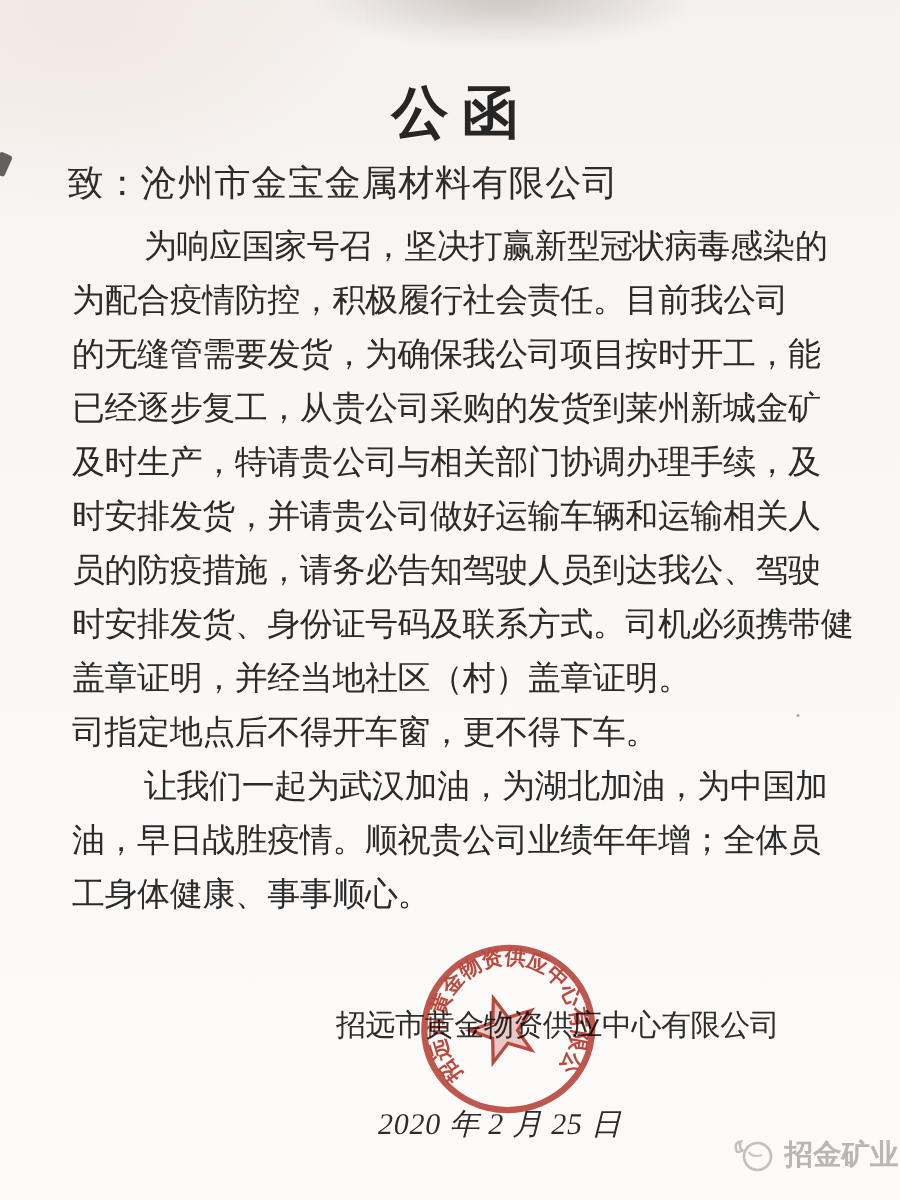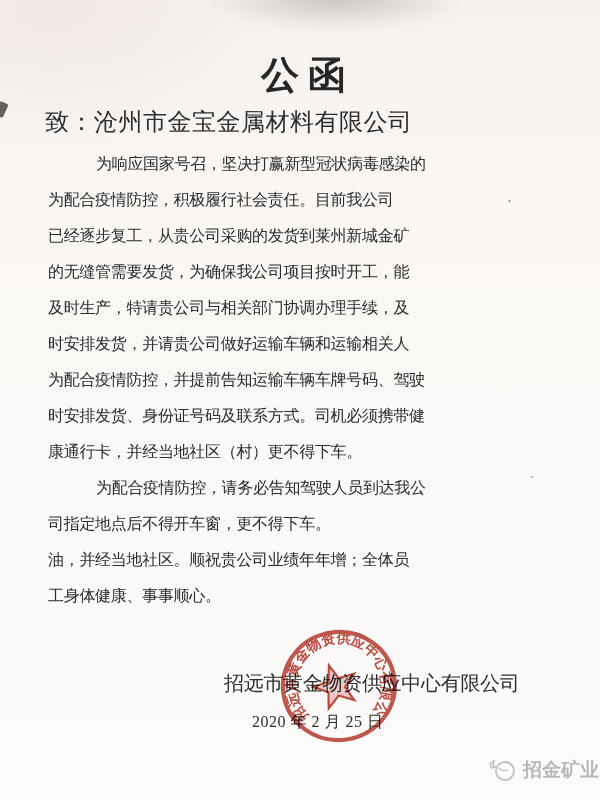--- a/index.html
+++ b/index.html
@@ -32,32 +32,32 @@
     position:absolute;left:0;right:0;top:50px;margin:0;
     text-align:center;transform:translateX(8px);
     font-size:38px;font-weight:600;letter-spacing:9px;color:#262626;
   }
   .recipient{
     position:absolute;left:45px;top:106px;
     font-size:24px;font-weight:500;letter-spacing:.5px;white-space:nowrap;
   }
   .body{
     position:absolute;left:48px;top:146px;width:520px;
-    font-size:16px;font-weight:500;color:#2b2b2b;
+    font-size:22px;font-weight:500;color:#2b2b2b;
   }
   .bline{height:36px;line-height:36px;white-space:nowrap;letter-spacing:-.3px;}
   .bline.indent{padding-left:48px;}
 
   .signature{
     position:absolute;left:224px;top:670px;
     font-size:20px;font-weight:500;letter-spacing:-.3px;white-space:nowrap;
   }
   .date{
-    position:absolute;left:252px;top:712px;
-    font-size:16px;font-weight:500;letter-spacing:.5px;white-space:nowrap;
+    position:absolute;left:252px;top:736px;
+    font-size:20px;font-weight:500;letter-spacing:.5px;white-space:nowrap;font-style:italic;
   }
 
   .stamp{
     position:absolute;left:278px;top:626px;width:122px;height:122px;
     mix-blend-mode:multiply;opacity:.9;transform:rotate(-8deg);
     pointer-events:none;
   }
 
   .watermark{
     position:absolute;left:487px;top:757px;display:flex;align-items:center;gap:4px;
@@ -79,30 +79,30 @@
   <div class="speck2"></div>
   <div class="speck3"></div>
 
   <h1 class="title">公函</h1>
 
   <div class="recipient">致：沧州市金宝金属材料有限公司</div>
 
   <div class="body">
       <div class="bline indent">为响应国家号召，坚决打赢新型冠状病毒感染的</div>
       <div class="bline">为配合疫情防控，积极履行社会责任。目前我公司</div>
+      <div class="bline">的无缝管需要发货，为确保我公司项目按时开工，能</div>
       <div class="bline">已经逐步复工，从贵公司采购的发货到莱州新城金矿</div>
-      <div class="bline">的无缝管需要发货，为确保我公司项目按时开工，能</div>
       <div class="bline">及时生产，特请贵公司与相关部门协调办理手续，及</div>
       <div class="bline">时安排发货，并请贵公司做好运输车辆和运输相关人</div>
-      <div class="bline">为配合疫情防控，并提前告知运输车辆车牌号码、驾驶</div>
+      <div class="bline">员的防疫措施，请务必告知驾驶人员到达我公、驾驶</div>
       <div class="bline">时安排发货、身份证号码及联系方式。司机必须携带健</div>
-      <div class="bline">康通行卡，并经当地社区（村）更不得下车。</div>
-      <div class="bline indent">为配合疫情防控，请务必告知驾驶人员到达我公</div>
+      <div class="bline">盖章证明，并经当地社区（村）盖章证明。</div>
       <div class="bline">司指定地点后不得开车窗，更不得下车。</div>
-      <div class="bline">油，并经当地社区。顺祝贵公司业绩年年增；全体员</div>
+      <div class="bline indent">让我们一起为武汉加油，为湖北加油，为中国加</div>
+      <div class="bline">油，早日战胜疫情。顺祝贵公司业绩年年增；全体员</div>
       <div class="bline">工身体健康、事事顺心。</div>
     </div>
 
   <div class="signature">招远市黄金物资供应中心有限公司</div>
   <div class="date">2020 年 2 月 25 日</div>
 
   <svg class="stamp" viewBox="0 0 122 122">
     <ellipse cx="61" cy="60" rx="56" ry="54" fill="none" stroke="#b4372c" stroke-width="4.2" opacity=".92"></ellipse>
     <path id="sealArc" d="M 27 86 A 43 43 0 1 1 95 86" fill="none"></path>
     <text font-size="14" fill="#b4372c" font-weight="bold" letter-spacing="0">

